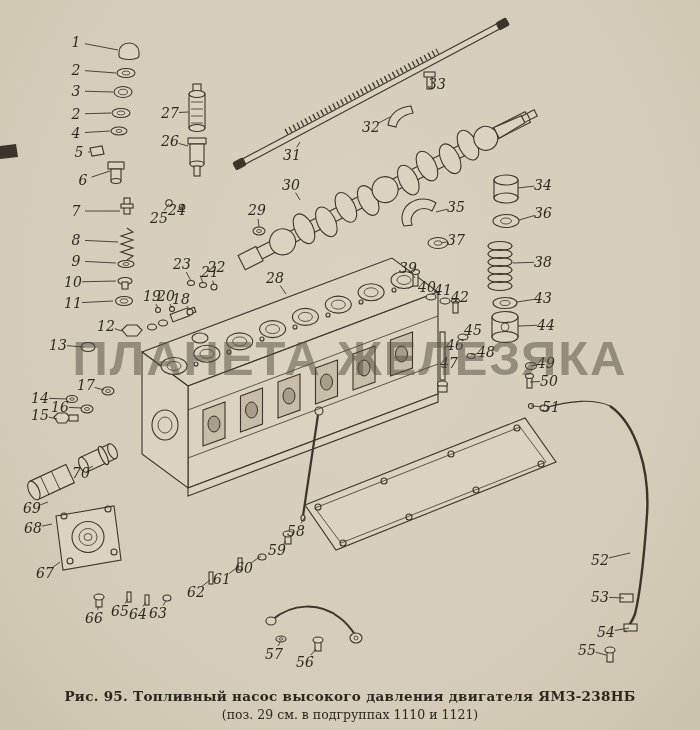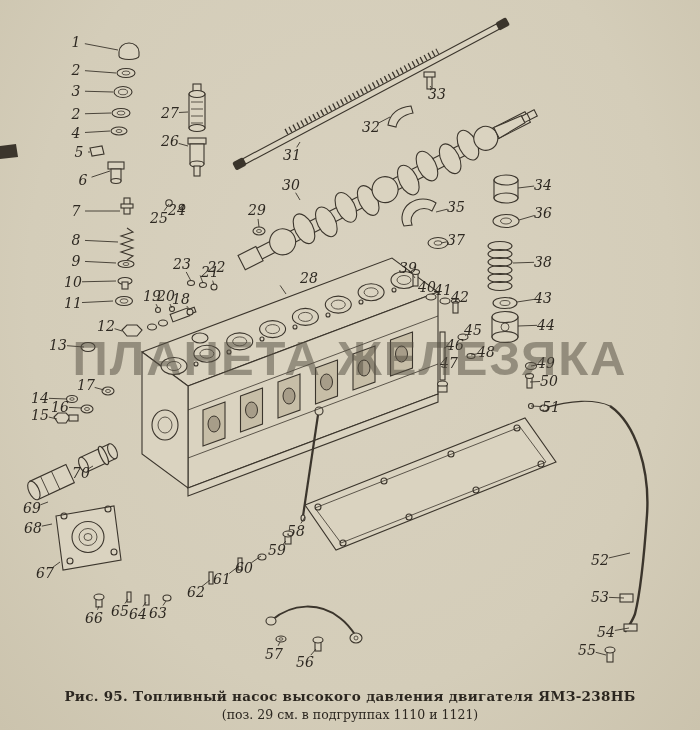--- a/index.html
+++ b/index.html
@@ -410,26 +410,26 @@
       <span class="part-label" style="left: 181px; top: 299px;">18</span>
       <span class="part-label" style="left: 152px; top: 296px;">19</span>
       <span class="part-label" style="left: 166px; top: 296px;">20</span>
       <span class="part-label" style="left: 210px; top: 272px;">21</span>
       <span class="part-label" style="left: 197px; top: 267px; padding-left: 39px;">22</span>
       <span class="part-label" style="left: 182px; top: 264px;">23</span>
       <span class="part-label" style="left: 177px; top: 210px;">24</span>
       <span class="part-label" style="left: 159px; top: 218px;">25</span>
       <span class="part-label" style="left: 170px; top: 141px;">26</span>
       <span class="part-label" style="left: 170px; top: 113px;">27</span>
-      <span class="part-label" style="left: 275px; top: 278px; margin-left: 34px;">28</span>
+      <span class="part-label" style="left: 275px; top: 278px;">28</span>
       <span class="part-label" style="left: 257px; top: 210px;">29</span>
       <span class="part-label" style="left: 291px; top: 185px;">30</span>
       <span class="part-label" style="left: 292px; top: 155px;">31</span>
       <span class="part-label" style="left: 371px; top: 127px;">32</span>
-      <span class="part-label" style="left: 437px; top: 94px;">33</span>
+      <span class="part-label" style="left: 437px; top: 84px;">33</span>
       <span class="part-label" style="left: 543px; top: 185px;">34</span>
       <span class="part-label" style="left: 456px; top: 207px;">35</span>
       <span class="part-label" style="left: 543px; top: 213px;">36</span>
       <span class="part-label" style="left: 456px; top: 240px;">37</span>
       <span class="part-label" style="left: 543px; top: 262px;">38</span>
       <span class="part-label" style="left: 408px; top: 268px;">39</span>
       <span class="part-label" style="left: 427px; top: 287px;">40</span>
       <span class="part-label" style="left: 443px; top: 290px;">41</span>
       <span class="part-label" style="left: 460px; top: 297px;">42</span>
       <span class="part-label" style="left: 543px; top: 298px;">43</span>

